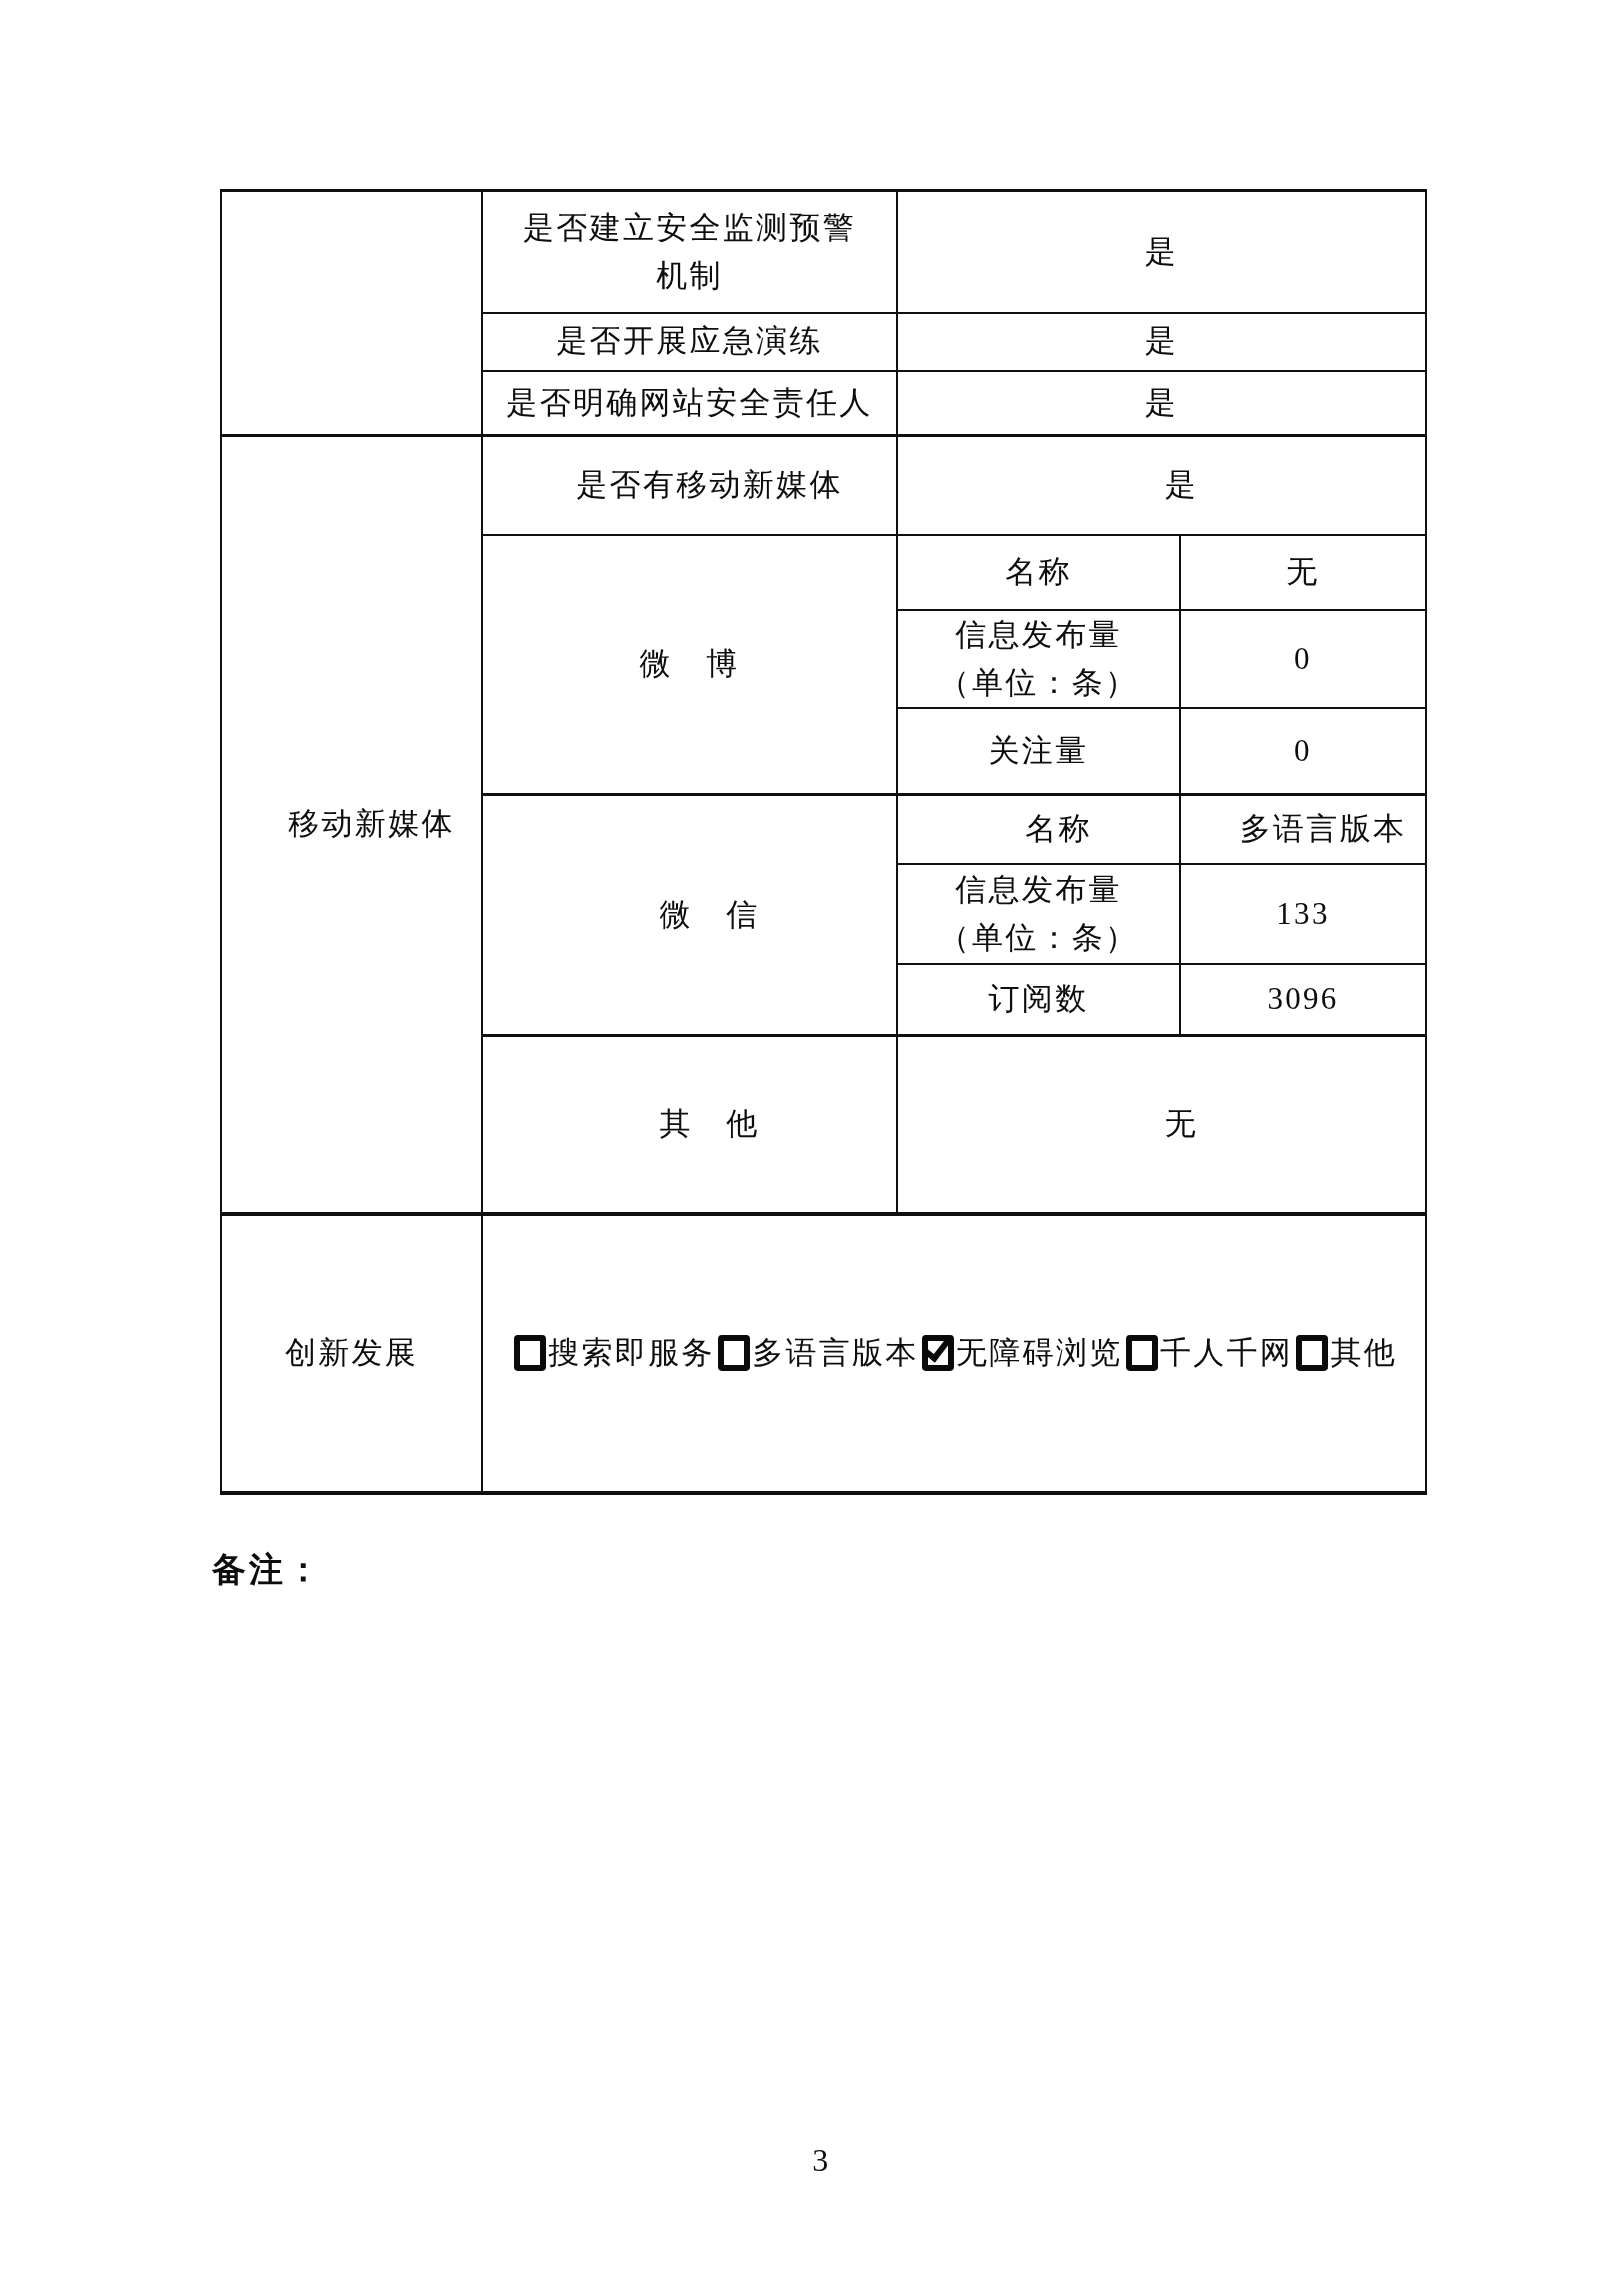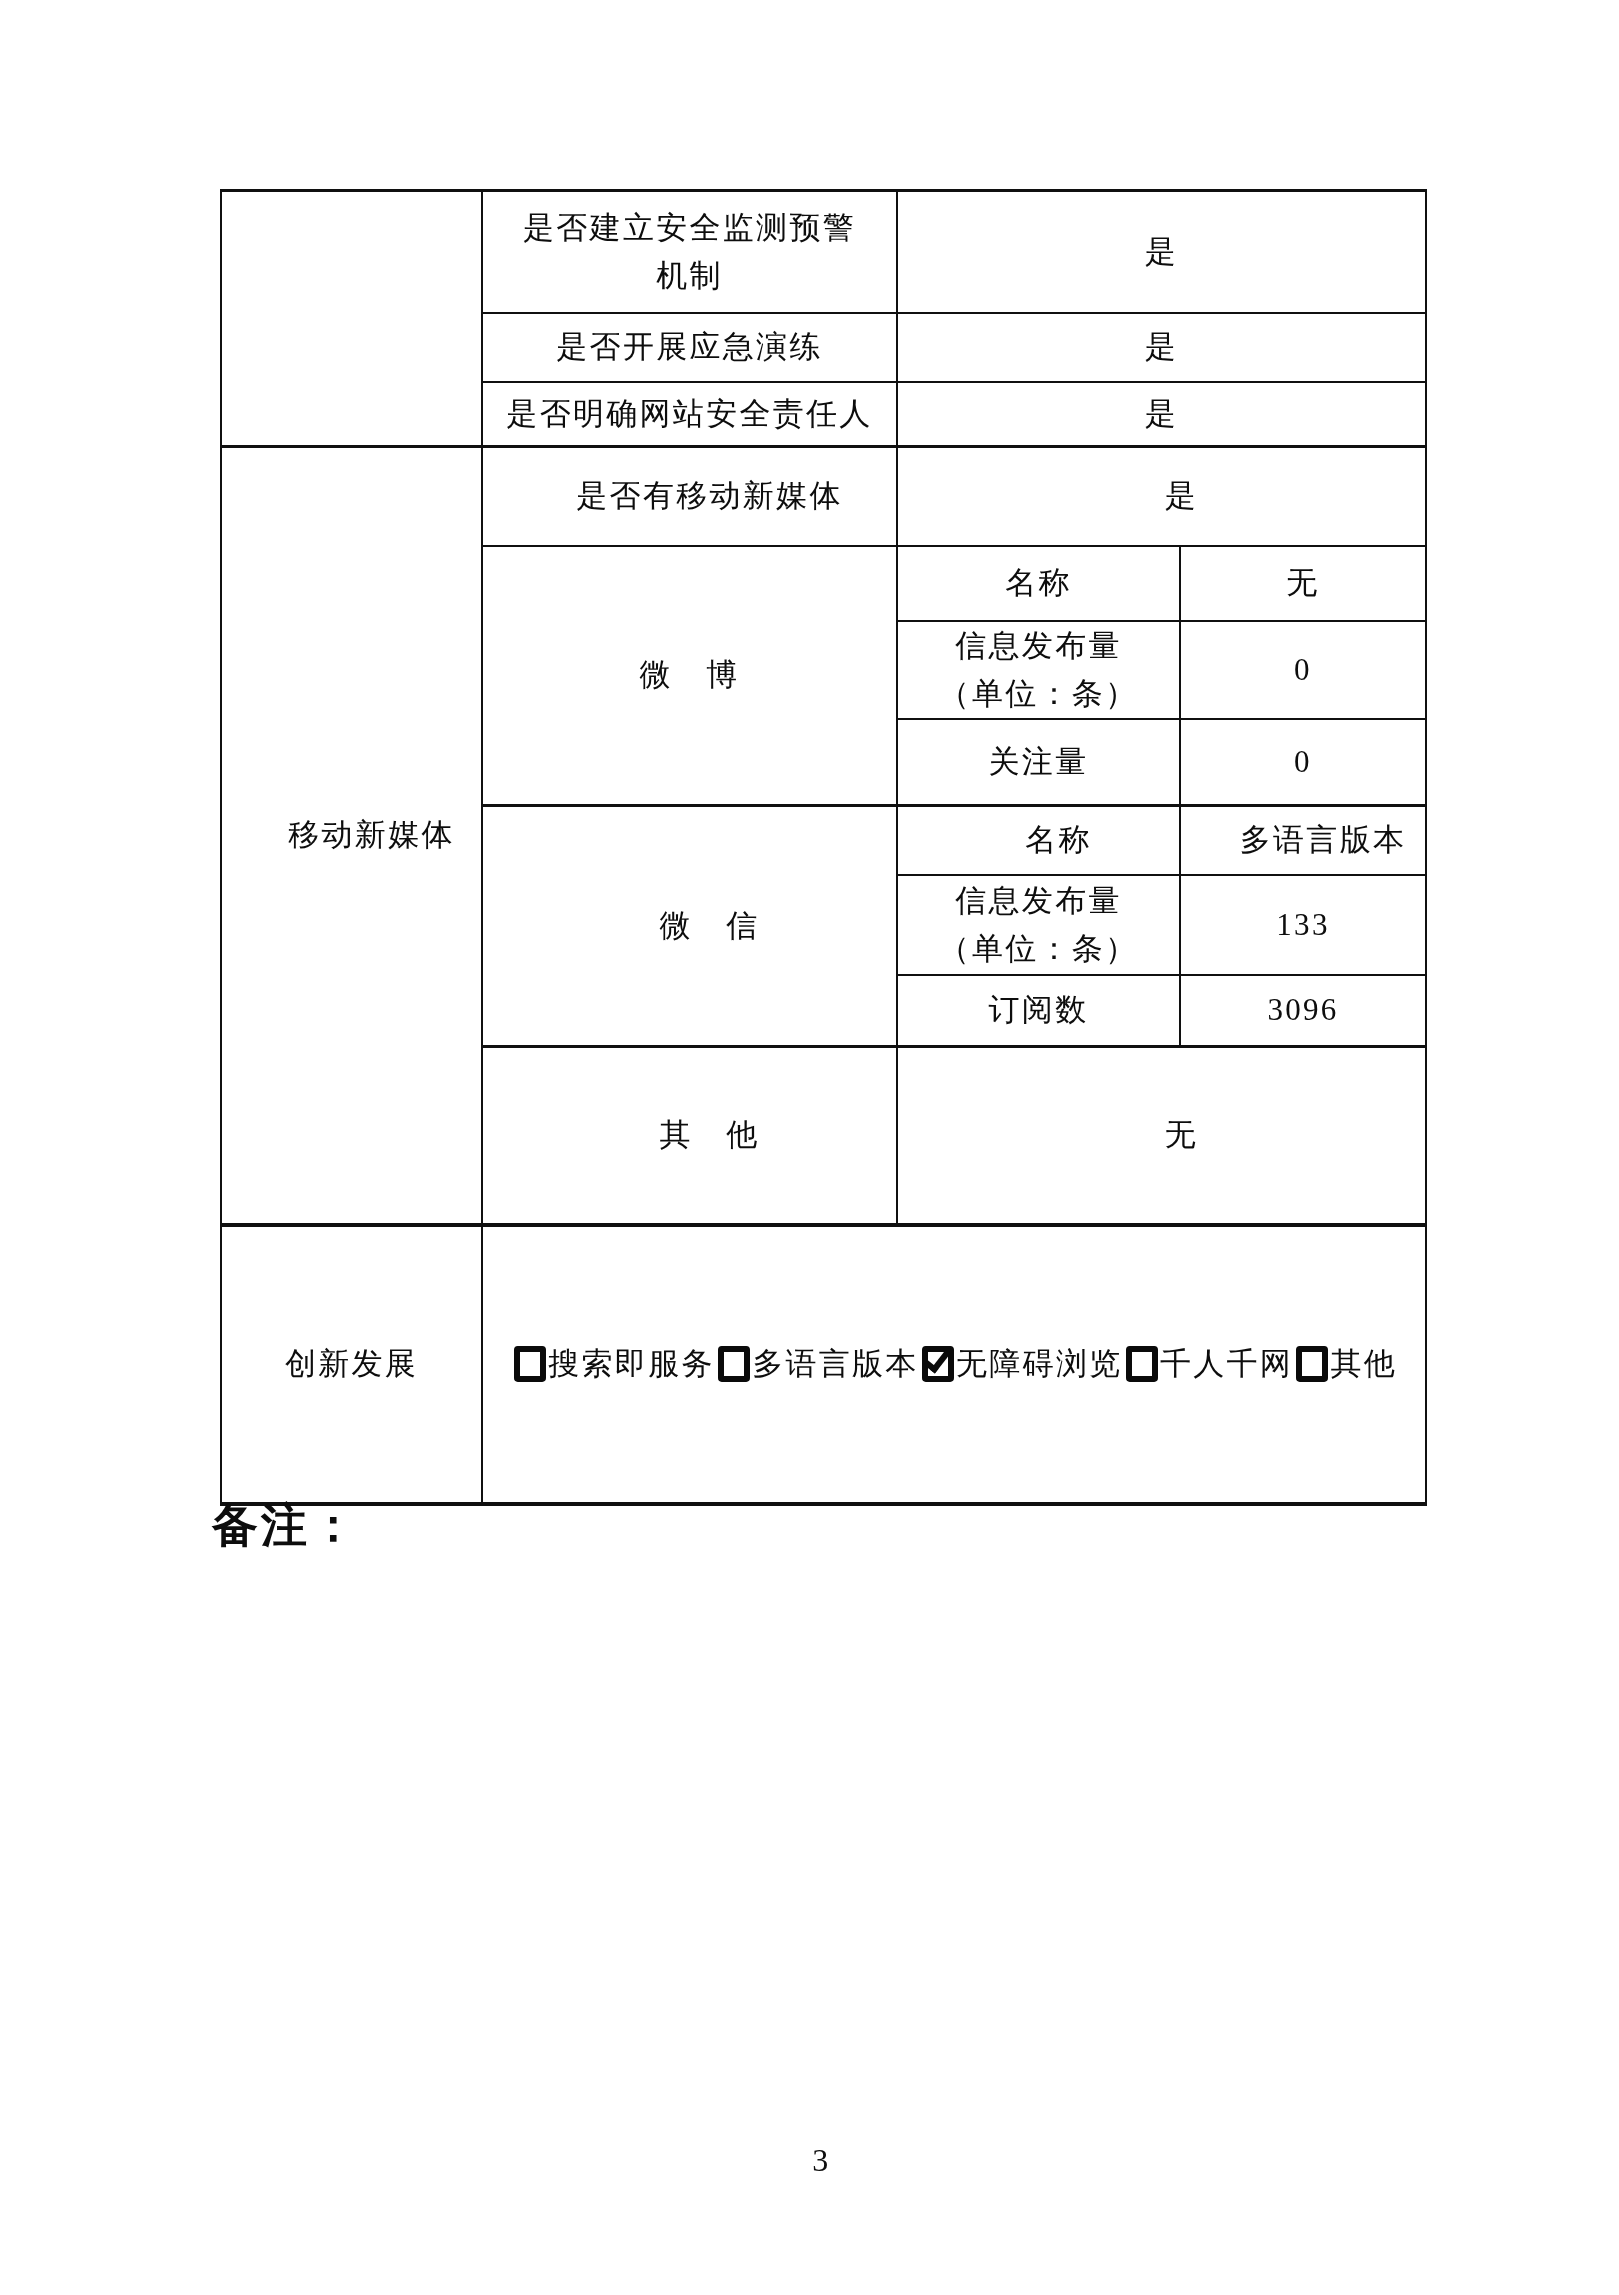--- a/index.html
+++ b/index.html
@@ -36,21 +36,21 @@
     padding: 0;
     text-align: center;
     vertical-align: middle;
     font-size: 31px;
     letter-spacing: 2.3px;
     line-height: 1.55;
     overflow: hidden;
   }
   
   tr.r1  { height: 122px; }
-  tr.r2  { height: 69px;  }
+  tr.r2  { height: 58px;  }
   tr.r3  { height: 65px;  }
   tr.r4  { height: 99px; }
   tr.r5  { height: 75px;  }
   tr.r6  { height: 98px; }
   tr.r7  { height: 87px; }
   tr.r8  { height: 69px;  }
   tr.r9  { height: 100px; }
   tr.r10 { height: 72px;  }
   tr.r11 { height: 178px; }
   tr.r12 { height: 279px; }
@@ -86,22 +86,22 @@
     width: 8.4px;
     height: 19px;
     border-right: 6.1px solid #0a0a0a;
     border-bottom: 6.1px solid #0a0a0a;
     transform: rotate(38deg);
   }
   
   .remarks {
     position: absolute;
     left: 212px;
-    top: 1495px;
-    font-size: 46px;
+    top: 1547px;
+    font-size: 34px;
     font-weight: bold;
     letter-spacing: 3.1px;
     font-family: "Liberation Sans", "DejaVu Sans", sans-serif;
   }
   .pageno {
     position: absolute;
     top: 2142px;
     left: 0;
     width: 100%;
     text-align: center;

